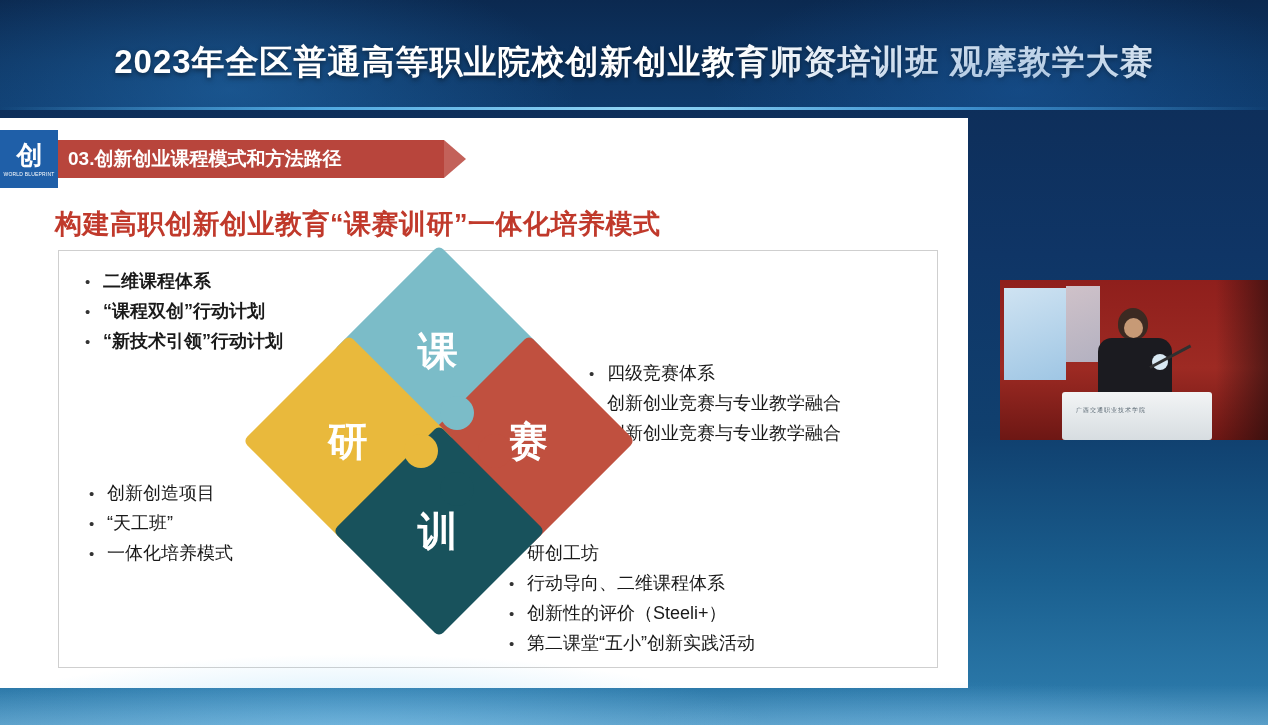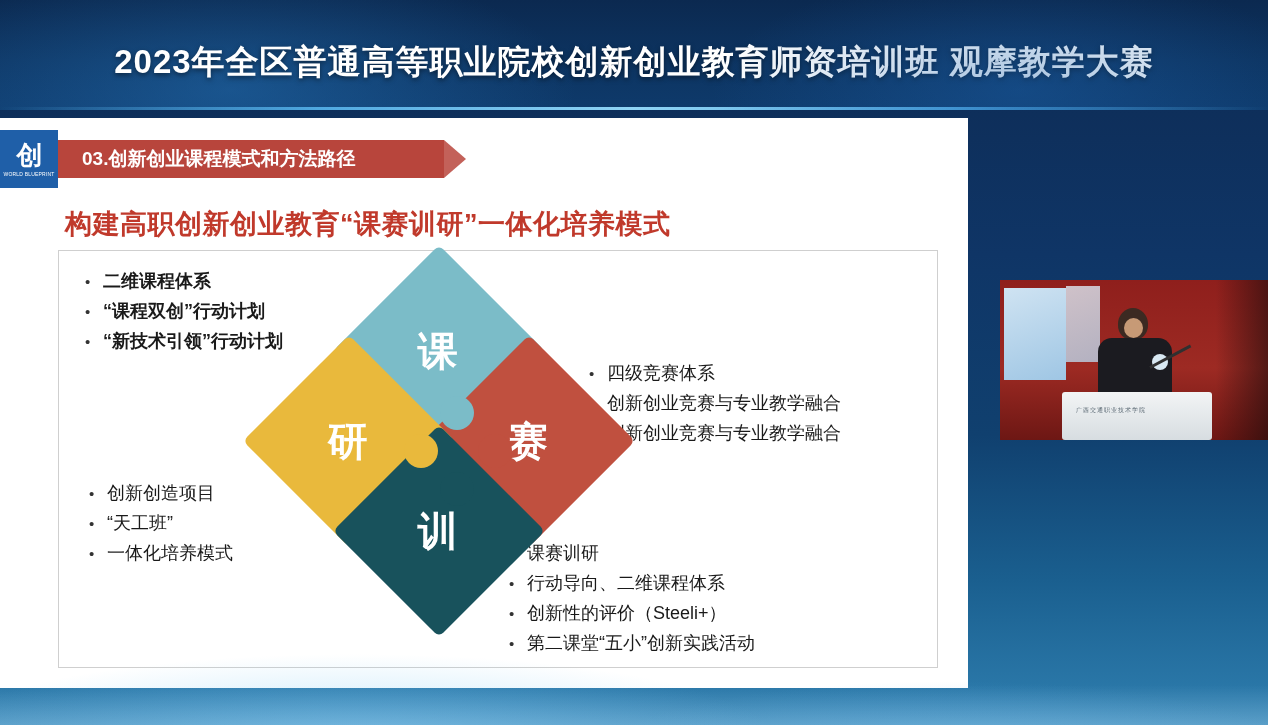--- a/index.html
+++ b/index.html
@@ -84,21 +84,21 @@
   }
 
   
   #section-bar {
     position: absolute;
     left: 58px; top: 22px;
     width: 386px; height: 38px;
     background: #b8453c;
     display: flex;
     align-items: center;
-    padding-left: 24px;
+    padding-left: 10px;
   }
   #section-bar-text {
     color: #fff;
     font-size: 19px;
     font-weight: bold;
     white-space: nowrap;
   }
   #section-bar-tail {
     position: absolute;
     left: 444px; top: 22px;
@@ -111,21 +111,20 @@
 
   
   #slide-heading {
     position: absolute;
     left: 55px; top: 88px;
     color: #c0392b;
     font-size: 27px;
     font-weight: bold;
     letter-spacing: 0.5px;
     white-space: nowrap;
-    margin-left: 10px;
   }
 
   
   #content-box {
     position: absolute;
     left: 58px; top: 132px;
     width: 880px; height: 418px;
     border: 1px solid #cfcfcf;
     background: #fff;
   }
@@ -351,21 +350,21 @@
       </div>
       <div class="bullet-line">
         <span class="bullet-dot">•</span>
         <span class="bullet-text">一体化培养模式</span>
       </div>
     </div>
 
     <div class="bullet-group" id="group-bottom-right">
       <div class="bullet-line">
         <span class="bullet-dot">•</span>
-        <span class="bullet-text">课赛训研</span>
+        <span class="bullet-text">研创工坊</span>
       </div>
       <div class="bullet-line">
         <span class="bullet-dot">•</span>
         <span class="bullet-text">行动导向、二维课程体系</span>
       </div>
       <div class="bullet-line">
         <span class="bullet-dot">•</span>
         <span class="bullet-text">创新性的评价（Steeli+）</span>
       </div>
       <div class="bullet-line">

